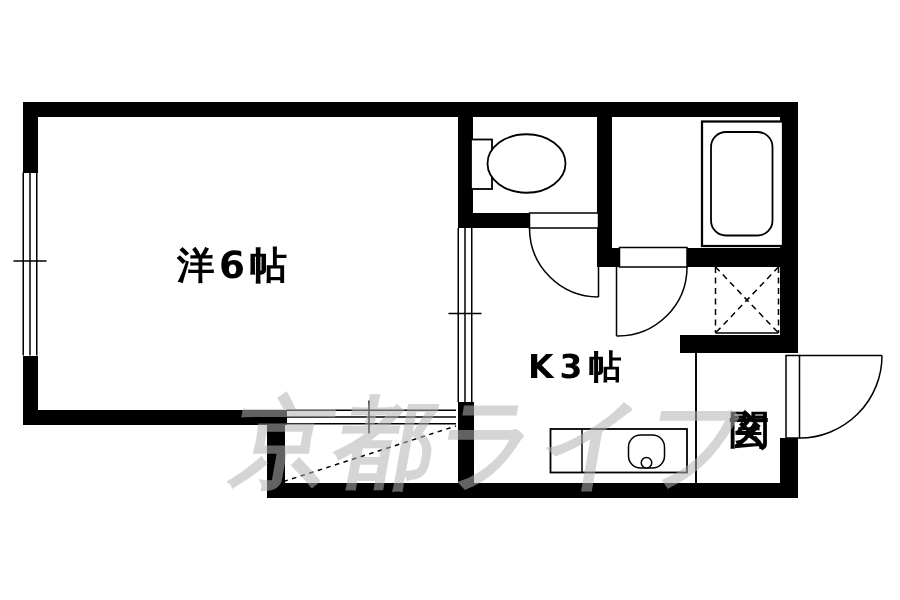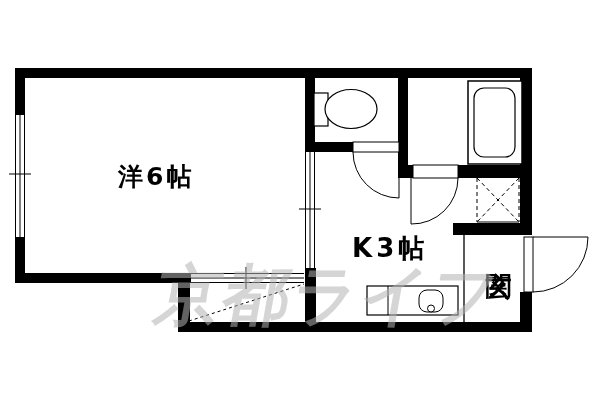--- a/index.html
+++ b/index.html
@@ -6,21 +6,21 @@
   .canvas{
     position:relative;width:600px;height:400px;background:#ffffff;
     font-family:"DejaVu Sans","Liberation Sans",sans-serif;overflow:hidden;
   }
   .plan-svg{position:absolute;left:0;top:0;z-index:1;}
   .room-label{
     position:absolute;z-index:3;color:#000;font-weight:bold;
     white-space:nowrap;line-height:1;
   }
   .label-western{left:118px;top:164px;font-size:25px;letter-spacing:3px;}
-  .label-kitchen{left:352px;top:235px;font-size:26px;letter-spacing:4px;}
+  .label-kitchen{left:352px;top:235px;font-size:22px;letter-spacing:4px;}
   .label-entrance{
     left:486px;top:251px;font-size:26px;letter-spacing:3px;
     writing-mode:vertical-rl;text-orientation:upright;
   }
   .watermark{
     position:absolute;left:150px;top:263px;z-index:6;
     font-size:66px;font-weight:bold;line-height:1;letter-spacing:2px;
     color:rgba(178,178,178,0.55);
     transform:skewX(-10deg);transform-origin:left bottom;
     white-space:nowrap;pointer-events:none;

